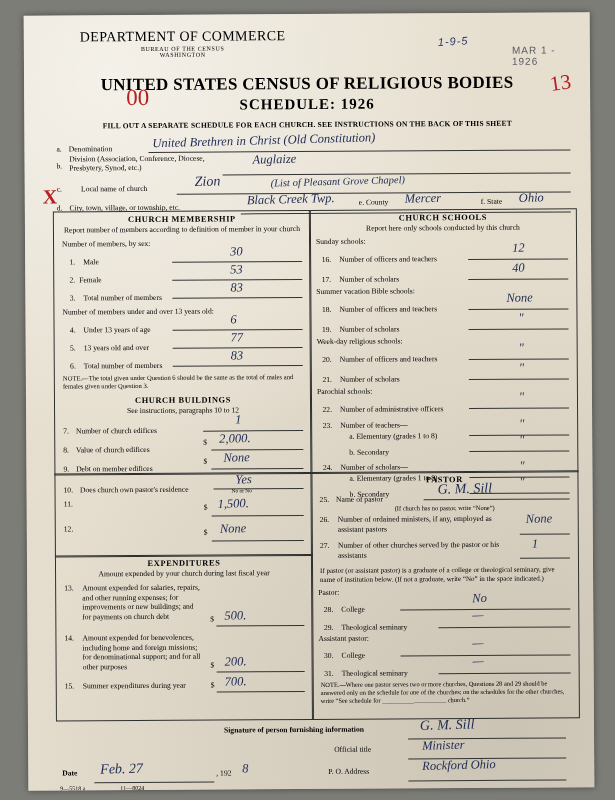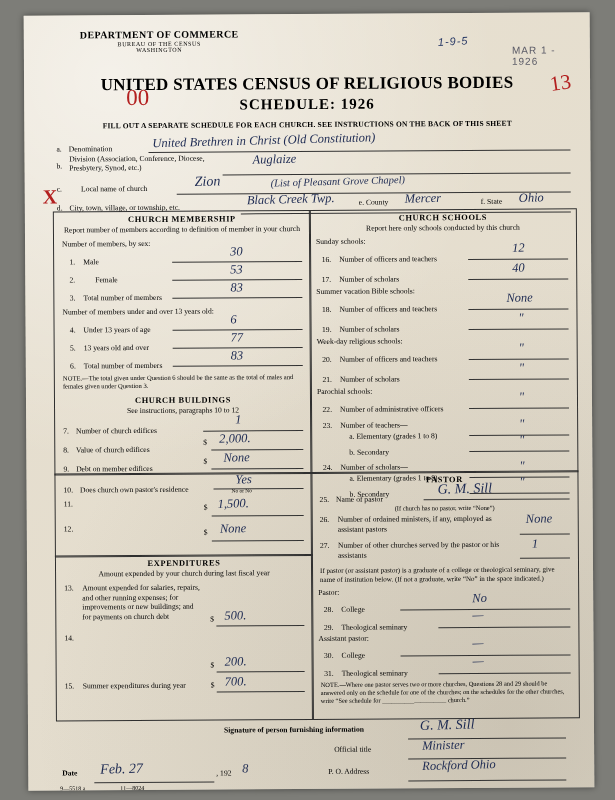--- a/index.html
+++ b/index.html
@@ -21,21 +21,21 @@
   #sheet:before{
     content:"";position:absolute;inset:0;
     background:
       radial-gradient(circle at 15% 8%, rgba(255,255,255,.55), rgba(0,0,0,0) 45%),
       radial-gradient(circle at 85% 92%, rgba(120,110,90,.22), rgba(0,0,0,0) 55%),
       linear-gradient(150deg, rgba(225,215,195,.5), rgba(200,190,170,.35));
     pointer-events:none;
   }
   .pg{position:absolute;left:16px;right:16px;top:10px;bottom:8px;}
   .ctr{text-align:center;}
-  .t1{font-size:10px;font-weight:bold;letter-spacing:.4px;}
+  .t1{font-size:14px;font-weight:normal;letter-spacing:.4px;}
   .t2{font-size:6px;letter-spacing:.6px;}
   .title{font-size:17px;font-weight:bold;letter-spacing:.3px;}
   .title2{font-size:15px;font-weight:bold;letter-spacing:1px;}
   .instr{font-size:7.5px;font-weight:bold;letter-spacing:.2px;}
   .lbl{font-size:7.6px;}
   .lblb{font-size:7.6px;font-weight:bold;}
   .hd{font-size:8.4px;font-weight:bold;letter-spacing:.6px;}
   .hw{
     font-family:"Liberation Serif", serif;
     color:#1d2a52;
@@ -123,21 +123,21 @@
       <div class="lbl" style="margin:5px 0 0 8px;">Number of members, by sex:</div>
 
       <div class="row" style="margin:2px 8px 0 8px;height:15px;">
         <span class="lbl idx">1.</span>
         <span class="lbl" style="margin-left:4px;">Male</span>
         <span class="hw" style="position:absolute;left:168px;top:-5px;">30</span>
         <div class="lines" style="top:12px;left:110px;right:0;"></div>
       </div>
       <div class="row" style="margin:3px 8px 0 8px;height:15px;">
         <span class="lbl idx">2.</span>
-        <span class="lbl" style="margin-left:16px;">Female</span>
+        <span class="lbl" style="margin-left:0;">Female</span>
         <span class="hw" style="position:absolute;left:168px;top:-5px;">53</span>
         <div class="lines" style="top:12px;left:110px;right:0;"></div>
       </div>
       <div class="row" style="margin:3px 8px 0 8px;height:15px;">
         <span class="lbl idx">3.</span>
         <span class="lbl" style="margin-left:4px;">Total number of members</span>
         <span class="hw" style="position:absolute;left:168px;top:-5px;">83</span>
         <div class="lines" style="top:12px;left:110px;right:0;"></div>
       </div>
 
@@ -218,20 +218,21 @@
       <div class="row" style="margin:5px 8px 0 8px;height:45px;">
         <span class="lbl" style="position:absolute;left:0;top:0;">13.</span>
         <span class="lbl" style="position:absolute;left:18px;top:0;width:122px;line-height:9.5px;display:inline-block;">Amount expended for salaries, repairs, and other running expenses; for improvements or new buildings; and for payments on church debt</span>
         <span class="lbl" style="position:absolute;left:146px;top:32px;">$</span>
         <span class="hw" style="position:absolute;left:160px;top:26px;">500.</span>
         <div class="lines" style="top:43px;left:152px;right:0;"></div>
       </div>
 
       <div class="row" style="margin:5px 8px 0 8px;height:42px;">
         <span class="lbl" style="position:absolute;left:0;top:0;">14.</span>
+        <span class="lbl" style="position:absolute;left:18px;top:0;width:122px;line-height:9.5px;display:inline-block;">Amount expended for benevolences, including home and foreign missions; for denominational support; and for all other purposes</span>
         <span class="lbl" style="position:absolute;left:146px;top:28px;">$</span>
         <span class="hw" style="position:absolute;left:160px;top:22px;">200.</span>
         <div class="lines" style="top:39px;left:152px;right:0;"></div>
       </div>
 
       <div class="row" style="margin:6px 8px 0 8px;height:18px;">
         <span class="lbl" style="position:absolute;left:0;top:0;">15.</span>
         <span class="lbl" style="position:absolute;left:18px;top:0;">Summer expenditures during year</span>
         <span class="lbl" style="position:absolute;left:146px;top:0;">$</span>
         <span class="hw" style="position:absolute;left:160px;top:-6px;">700.</span>

